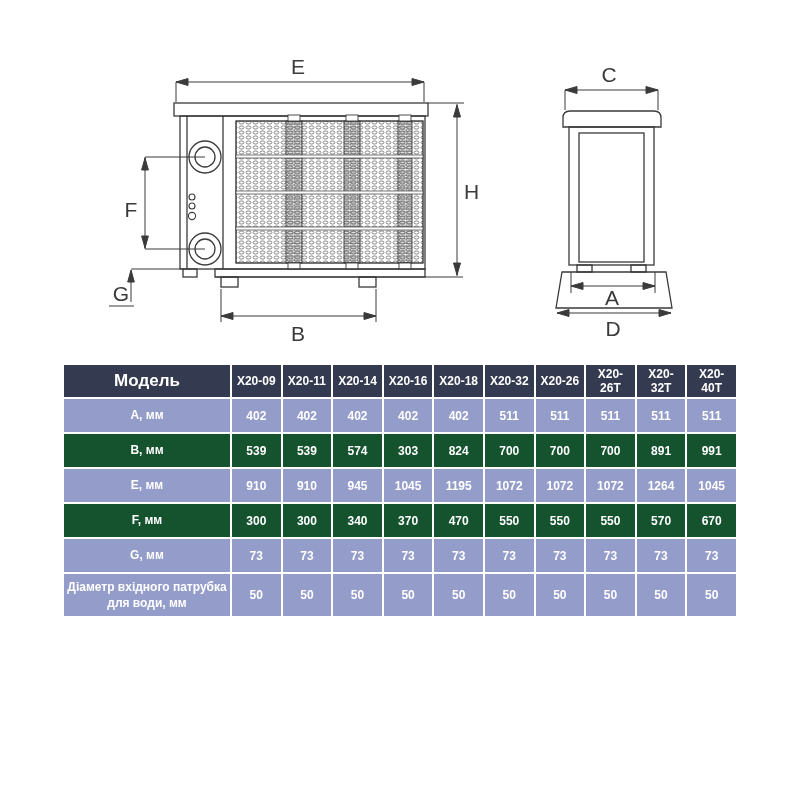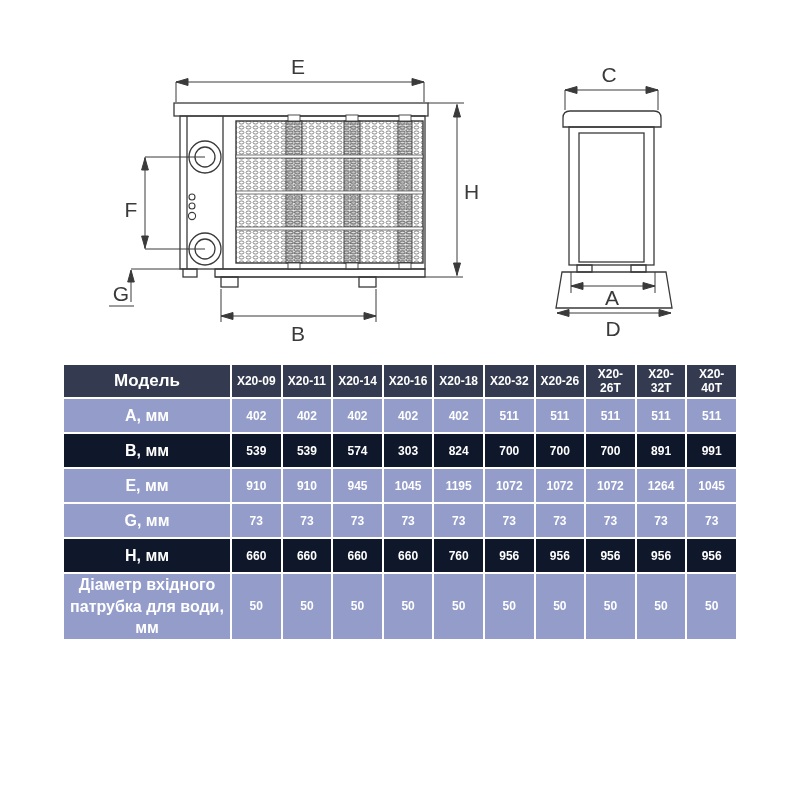--- a/index.html
+++ b/index.html
@@ -21,23 +21,23 @@
   }
   .spec-table th,.spec-table td{
     border:2px solid #ffffff;
     color:#ffffff;text-align:center;vertical-align:middle;
     font-weight:700;font-size:12px;
     padding:0 2px;height:33px;
   }
   .spec-table thead th{background:#343a4f;height:32px;}
   .spec-table th.model-head{width:162px;font-size:17px;}
   .spec-table tr.light th,.spec-table tr.light td{background:#949cca;}
-  .spec-table tr.dark th,.spec-table tr.dark td{background:#0f172a;}
+  .spec-table tr.dark th,.spec-table tr.dark td{background:#14532d;}
   .spec-table tr.tall th,.spec-table tr.tall td{height:42px;}
-  .spec-table th.row-label{font-size:16px;line-height:1.35;margin-left:15px;}
+  .spec-table th.row-label{font-size:12px;line-height:1.35;margin-left:15px;}
 </style>
 </head>
 <body>
 
 <div class="stage">
 
   <div class="diagram-wrap">
     <svg width="800" height="352" viewBox="0 0 800 352">
       <defs>
         <pattern id="dots" width="7" height="5" patternUnits="userSpaceOnUse">
@@ -223,46 +223,46 @@
           <td>910</td>
           <td>945</td>
           <td>1045</td>
           <td>1195</td>
           <td>1072</td>
           <td>1072</td>
           <td>1072</td>
           <td>1264</td>
           <td>1045</td>
         </tr>
+        <tr class="dark">
+          <th class="row-label">F, мм</th>
+          <td>300</td>
+          <td>300</td>
+          <td>340</td>
+          <td>370</td>
+          <td>470</td>
+          <td>550</td>
+          <td>550</td>
+          <td>550</td>
+          <td>570</td>
+          <td>670</td>
+        </tr>
         <tr class="light">
           <th class="row-label">G, мм</th>
           <td>73</td>
           <td>73</td>
           <td>73</td>
           <td>73</td>
           <td>73</td>
           <td>73</td>
           <td>73</td>
           <td>73</td>
           <td>73</td>
           <td>73</td>
         </tr>
-        <tr class="dark">
-          <th class="row-label">H, мм</th>
-          <td>660</td>
-          <td>660</td>
-          <td>660</td>
-          <td>660</td>
-          <td>760</td>
-          <td>956</td>
-          <td>956</td>
-          <td>956</td>
-          <td>956</td>
-          <td>956</td>
-        </tr>
         <tr class="light tall">
           <th class="row-label">Діаметр вхідного патрубка для води, мм</th>
           <td>50</td>
           <td>50</td>
           <td>50</td>
           <td>50</td>
           <td>50</td>
           <td>50</td>
           <td>50</td>
           <td>50</td>

